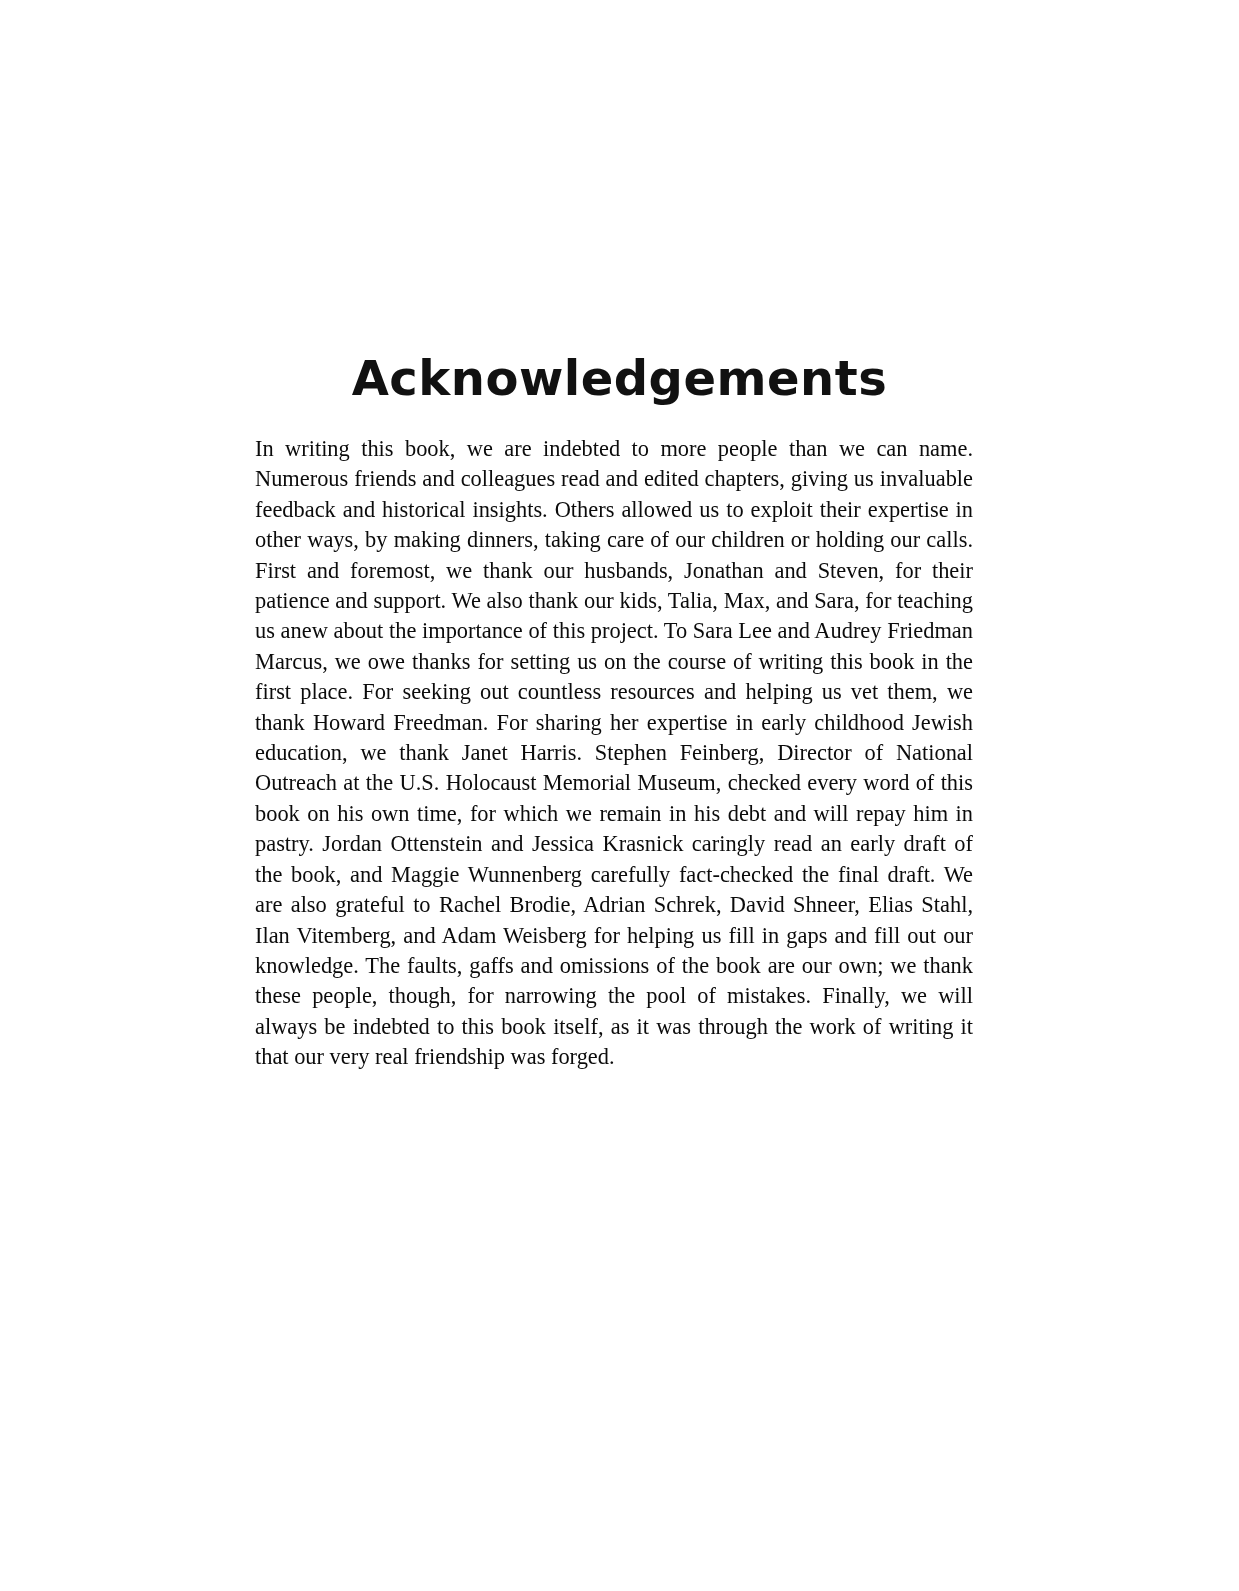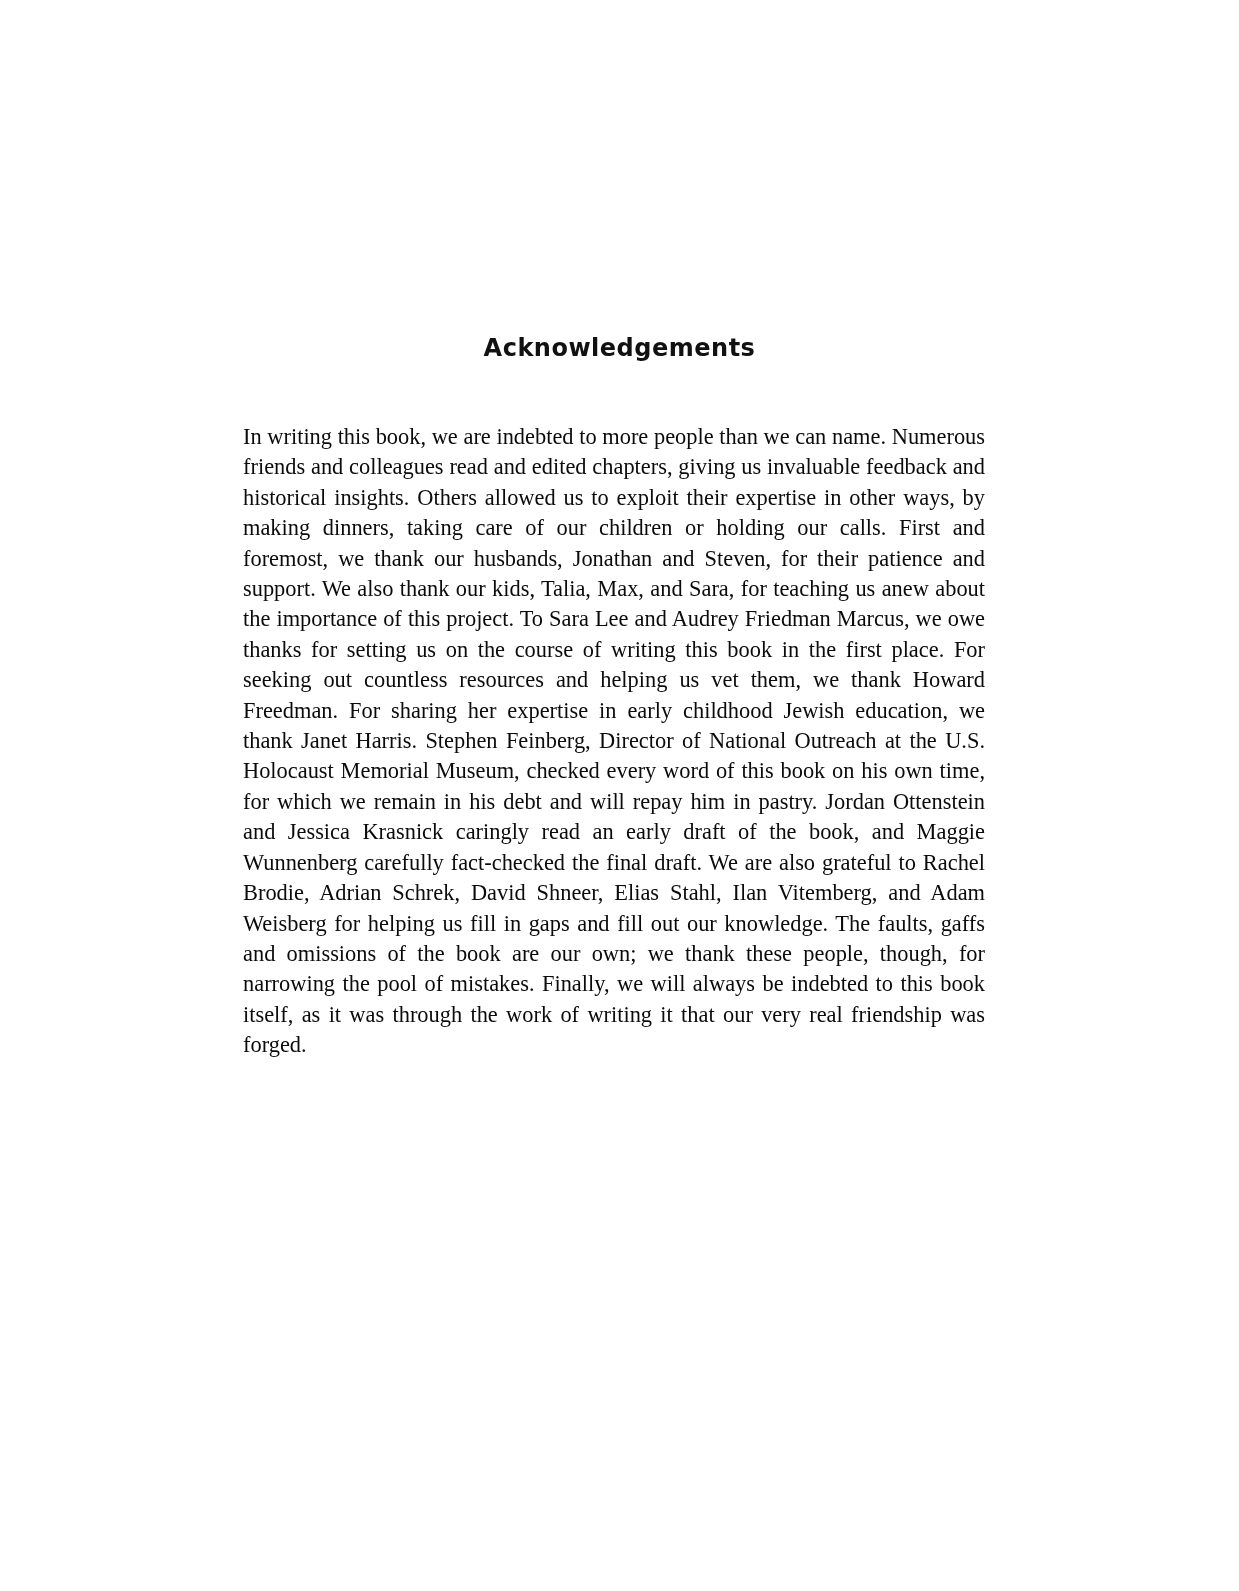--- a/index.html
+++ b/index.html
@@ -24,32 +24,32 @@
     background: #ffffff;
   }
   .page-title {
     position: absolute;
     left: 0;
     top: 318px;
     width: 1239px;
     text-align: center;
     font-family: "DejaVu Sans", sans-serif;
     font-weight: 700;
-    font-size: 24px;
+    font-size: 48px;
     letter-spacing: 0.5px;
     color: #111111;
   }
   .body-block {
     position: absolute;
     left: 243px;
     top: 422px;
     width: 742px;
   }
   .body-paragraph {
-    margin: 0;
+    margin: 12px;
     font-family: "Liberation Serif", serif;
     font-size: 22.4px;
     line-height: 30.4px;
     text-align: justify;
     text-justify: inter-word;
     color: #0b0b0b;
     hyphens: none;
   }
 </style>
 </head>

